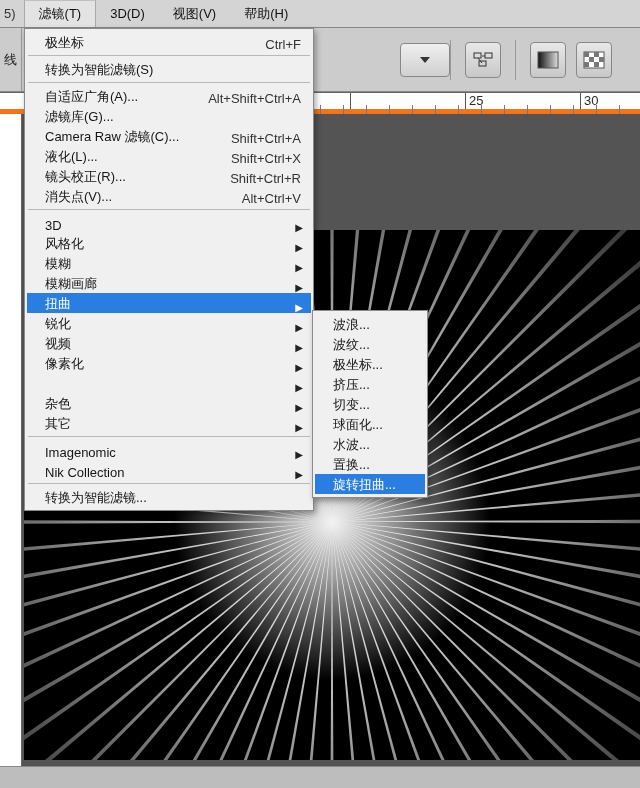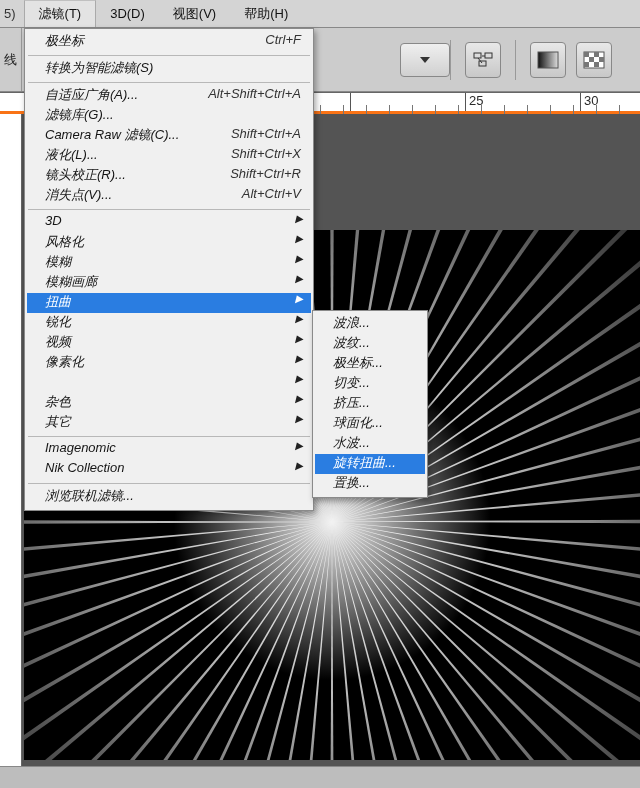--- a/index.html
+++ b/index.html
@@ -7,32 +7,32 @@
   .menubar{height:28px;background:#d4d4d4;border-bottom:1px solid #888;display:flex;align-items:center;padding-left:0;color:#111;}
   .mb-item{padding:0 14px;height:100%;display:flex;align-items:center;cursor:default;}
   .mb-item.open{background:#e3e3e3;border:1px solid #aaa;border-bottom:none;border-top:1px solid #c0c0c0;}
   .toolbar{height:64px;background:#ccc;border-bottom:1px solid #888;display:flex;align-items:center;color:#222;}
   .toolbar .tb-left{width:22px;height:100%;display:flex;align-items:center;justify-content:center;border-right:1px solid #999;background:#ccc;}
   .toolbar .tb-group{display:flex;align-items:center;gap:10px;padding:0 14px;}
   .tb-sep{width:1px;height:40px;background:#999;}
   .tb-btn{width:36px;height:36px;border:1px solid #888;border-radius:4px;background:linear-gradient(#e8e8e8,#c8c8c8);display:flex;align-items:center;justify-content:center;}
   .tb-btn svg{display:block;}
   .tb-dd{width:50px;height:34px;border:1px solid #888;border-radius:4px;background:linear-gradient(#efefef,#d0d0d0);display:flex;align-items:center;justify-content:center;}
-  .ruler-h{height:22px;background:#fff;border-top:1px solid #666;border-bottom:3px solid #f97316;position:relative;color:#2a2a2a;font-size:11px;}
+  .ruler-h{height:22px;background:#fff;border-top:1px solid #666;border-bottom:5px solid #f97316;position:relative;color:#2a2a2a;font-size:11px;}
   .ruler-h .tick{position:absolute;top:0;height:100%;border-left:1px solid #555;padding-left:3px;display:flex;align-items:flex-start;}
   .ruler-h .minor{position:absolute;top:12px;height:10px;border-left:1px solid #777;}
   .canvas-stage{position:absolute;left:0;right:0;top:114px;bottom:22px;background:#545454;}
   .ruler-v{position:absolute;left:0;top:114px;bottom:22px;width:22px;background:#fff;border-right:1px solid #666;}
   .radial{position:absolute;left:24px;top:230px;width:616px;height:530px;background:#000;overflow:hidden;}
   .radial .ray{position:absolute;left:50%;top:55%;width:1400px;height:0;transform-origin:0 0;}
   .radial .ray::before{content:"";position:absolute;left:0;top:-8px;width:100%;height:16px;background:linear-gradient(90deg, rgba(255,255,255,0.9), rgba(255,255,255,0.02) 70%);clip-path:polygon(0 50%,100% 0,100% 100%);}
   .bottom-bar{position:absolute;left:0;right:0;bottom:0;height:22px;background:#bdbdbd;border-top:1px solid #888;}
   
   .menu{position:absolute;background:#f0f0f0;border:1px solid #8a8a8a;box-shadow:2px 3px 6px rgba(0,0,0,0.35);padding:3px 2px;color:#151515;}
-  .mi{height:20px;display:flex;align-items:flex-start;padding-left:18px;padding-right:10px;position:relative;white-space:nowrap;cursor:default;font-style:italic;}
+  .mi{height:20px;display:flex;align-items:flex-end;padding-left:18px;padding-right:10px;position:relative;white-space:nowrap;cursor:default;}
   .mi .lab{flex:1;}
   .mi .sc{color:#333;margin-left:32px;}
   .mi .arrow{position:absolute;right:8px;font-size:10px;color:#222;}
   .mi.sel{background:#2a7de1;color:#fff;}
   .mi.sel .sc,.mi.sel .arrow{color:#fff;}
   .msep{height:1px;background:#b8b8b8;margin:3px 1px;}
   .menu.main{left:24px;top:28px;width:290px;}
   .menu.sub{left:312px;top:310px;width:116px;}
 </style>
 </head>
@@ -284,45 +284,45 @@
     <div class="mi">
       <span class="lab">Imagenomic</span>
       <span class="arrow">▶</span>
     </div>
     <div class="mi">
       <span class="lab">Nik Collection</span>
       <span class="arrow">▶</span>
     </div>
     <div class="msep"></div>
     <div class="mi">
-      <span class="lab">浏览联机滤镜...</span>
+      <span class="lab">转换为智能滤镜...</span>
     </div>
   </div>
 
 <div class="menu sub" id="distort-sub">
     <div class="mi">
       <span class="lab">波浪...</span>
     </div>
     <div class="mi">
       <span class="lab">波纹...</span>
     </div>
     <div class="mi">
       <span class="lab">极坐标...</span>
     </div>
     <div class="mi">
+      <span class="lab">挤压...</span>
+    </div>
+    <div class="mi">
       <span class="lab">切变...</span>
     </div>
     <div class="mi">
-      <span class="lab">挤压...</span>
-    </div>
-    <div class="mi">
       <span class="lab">球面化...</span>
     </div>
     <div class="mi">
       <span class="lab">水波...</span>
+    </div>
+    <div class="mi">
+      <span class="lab">置换...</span>
     </div>
     <div class="mi sel">
       <span class="lab">旋转扭曲...</span>
     </div>
-    <div class="mi">
-      <span class="lab">置换...</span>
-    </div>
   </div>
 
 </body></html>

